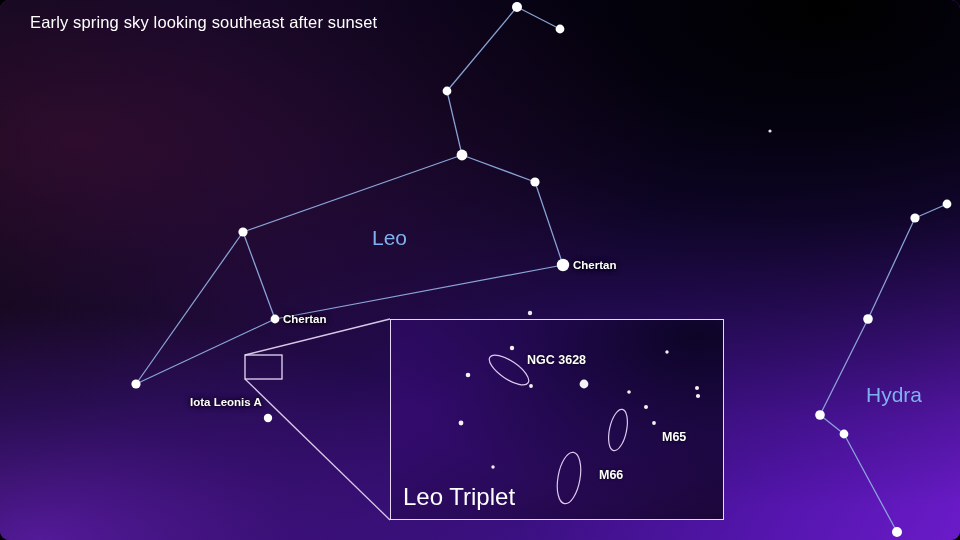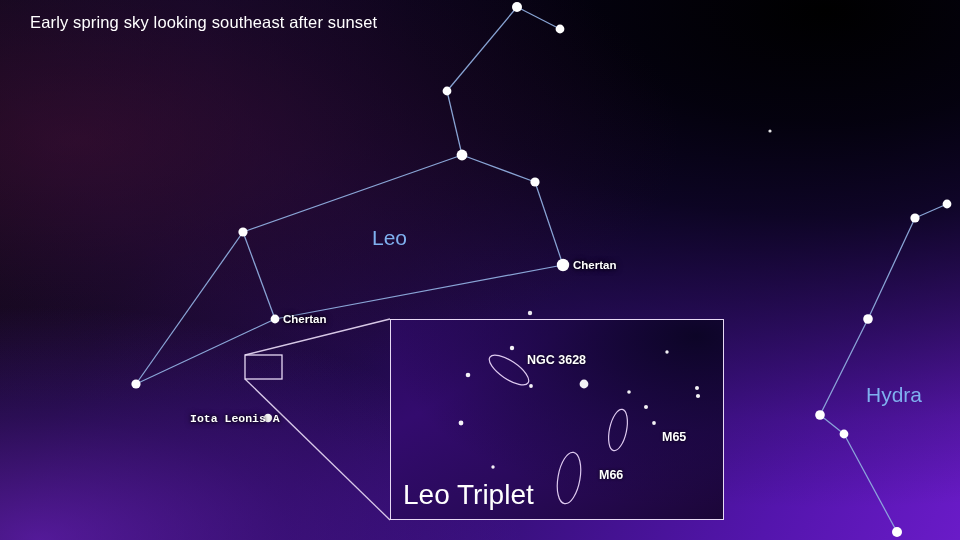--- a/index.html
+++ b/index.html
@@ -8,20 +8,21 @@
     padding: 0;
     background: #000;
   }
   #stage {
     position: relative;
     width: 960px;
     height: 540px;
     overflow: hidden;
     font-family: "Liberation Sans", sans-serif;
     background: #4c1d95;
+    border-radius: 9px;
   }
   
   .sky-base {
     position: absolute;
     inset: 0;
     background: linear-gradient(118deg,
         #0b0713 0%,
         #120827 22%,
         #230a4e 44%,
         #3a1080 64%,
@@ -98,21 +99,21 @@
     overflow: hidden;
     background:
       radial-gradient(120% 110% at 92% 8%, rgba(10,4,34,0.92) 0%, rgba(22,7,58,0.55) 45%, rgba(40,12,96,0.0) 78%),
       linear-gradient(150deg, #2b0a5e 0%, #330b6e 28%, #2a0a5c 58%, #220848 82%, #1b0638 100%);
   }
   .inset-title {
     position: absolute;
     left: 12px;
     bottom: 8px;
     color: #ffffff;
-    font-size: 28px;
+    font-size: 24px;
     white-space: nowrap;
     margin-top: 44px;
   }
   .gx-label {
     position: absolute;
     color: #ffffff;
     font-size: 12.5px;
     font-weight: 700;
     white-space: nowrap;
     text-shadow: 0 0 3px rgba(0,0,0,0.9);
@@ -177,21 +178,21 @@
 
   <div class="title">Early spring sky looking southeast after sunset</div>
 
   <div id="const-labels">
       <div class="const-label" style="left: 372px; top: 226px; color: rgb(127, 176, 239);">Leo</div>
       <div class="const-label" style="left: 866px; top: 383px; color: rgb(127, 176, 239);">Hydra</div>
     </div>
   <div id="star-labels">
       <div class="star-label" style="left: 573px; top: 259px;">Chertan</div>
       <div class="star-label" style="left: 283px; top: 313px;">Chertan</div>
-      <div class="star-label" style="left: 190px; top: 412px; font-family: Liberation Mono, monospace;">Iota Leonis A</div>
+      <div class="star-label" style="left: 190px; top: 396px;">Iota Leonis A</div>
     </div>
 
   <div class="inset">
     <svg class="svg-layer" viewBox="0 0 334 201" style="width:334px;height:201px">
       <g id="inset-stars-group">
           <circle cx="121" cy="28" r="2.2" fill="#ffffff" fill-opacity="0.95"></circle>
           <circle cx="77" cy="55" r="2.3" fill="#ffffff" fill-opacity="0.95"></circle>
           <circle cx="140" cy="66" r="1.9" fill="#ffffff" fill-opacity="0.95"></circle>
           <circle cx="193" cy="64" r="4.4" fill="#ffffff" fill-opacity="0.95"></circle>
           <circle cx="276" cy="32" r="1.7" fill="#ffffff" fill-opacity="0.95"></circle>

